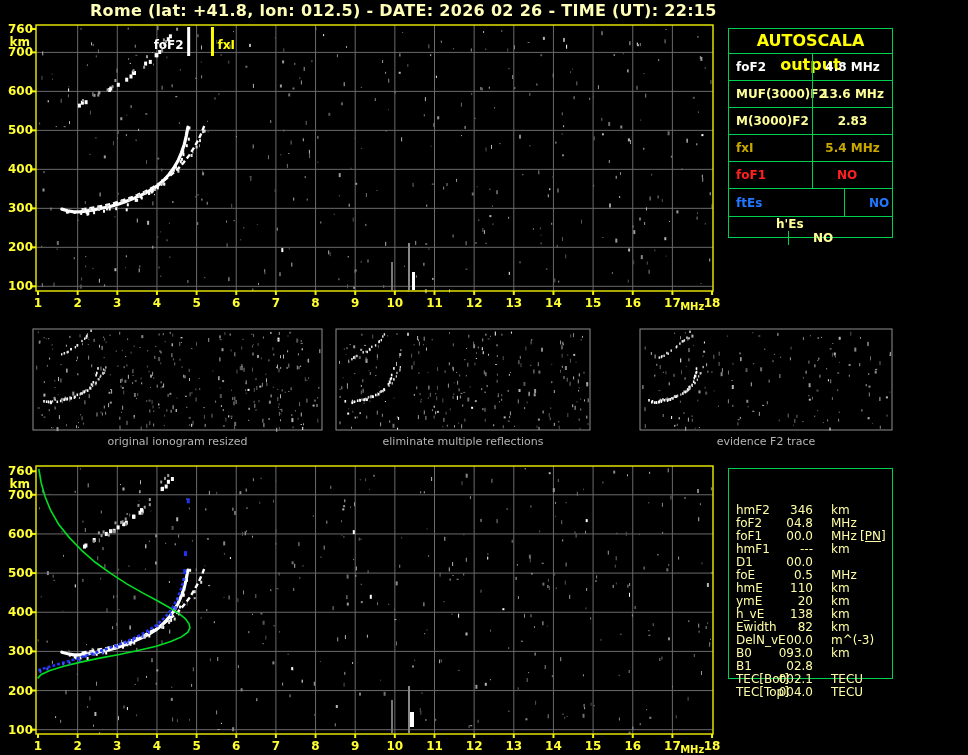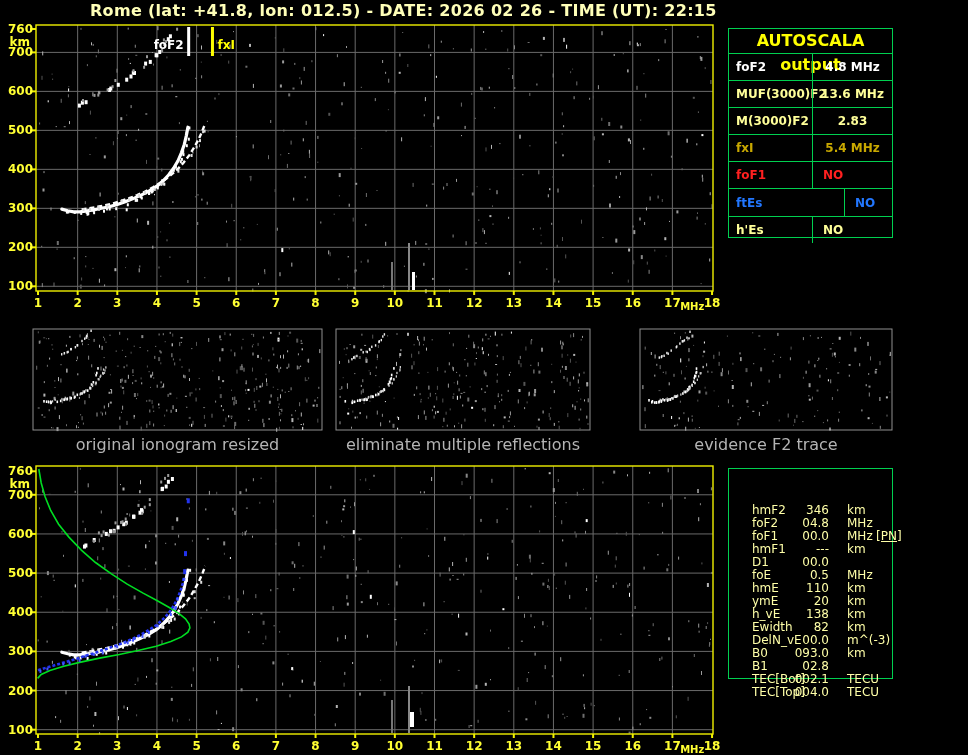--- a/index.html
+++ b/index.html
@@ -4,34 +4,34 @@
 <style>
   html,body{margin:0;padding:0;background:#000;}
   #screen{position:relative;width:968px;height:755px;background:#000;overflow:hidden;
           font-family:"DejaVu Sans", "Liberation Sans", sans-serif;}
   #gfx{position:absolute;left:0;top:0;}
   .title{position:absolute;left:90px;top:1px;font-size:16px;font-weight:bold;color:#ffffb8;letter-spacing:0.3px;}
   
   .as-box{position:absolute;left:728px;top:28px;width:163px;height:208px;border:1px solid #00d050;}
   .as-header{height:24px;line-height:24px;text-align:center;font-size:16px;font-weight:bold;color:#ffff00;border-bottom:1px solid #00d050;}
   .as-row{display:flex;height:26.1px;border-bottom:1px solid #00d050;font-size:12px;font-weight:bold;align-items:center;}
-  .as-row:last-child{border-bottom:none;}
+  .as-row:last-child{border-bottom:none;flex-direction:column;}
   .as-label{width:83px;padding-left:7px;box-sizing:border-box;}
   .as-value{flex:1;border-left:1px solid #00d050;height:100%;display:flex;align-items:center;justify-content:center;}
-  .as-value.no{justify-content:flex-start;padding-left:10px;}
+  .as-value.no{justify-content:flex-start;padding-left:24px;}
   
   .aip-box{position:absolute;left:728px;top:468px;width:163px;height:209px;border:1px solid #00d050;}
   .aip-header{height:26px;line-height:26px;text-align:center;font-size:12px;color:#ffffa8;border-bottom:1px solid #00d050;}
   #aip-rows{position:absolute;left:0;top:35px;width:100%;}
-  .aip-row{position:relative;height:13px;font-size:12px;line-height:13px;color:#ffffa8;white-space:nowrap;margin-left:16px;}
+  .aip-row{position:relative;height:13px;font-size:12px;line-height:13px;color:#ffffa8;white-space:nowrap;}
   .aip-lab{position:absolute;left:7px;}
   .aip-val{position:absolute;left:29px;width:55px;text-align:right;}
   .aip-unit{position:absolute;left:102px;}
   .aip-extra{position:absolute;left:131px;text-decoration:underline;}
-  .caption{position:absolute;top:435px;text-align:center;font-size:16px;color:#b4b4b4;}
+  .caption{position:absolute;top:435px;text-align:center;font-size:11px;color:#b4b4b4;}
 </style>
 </head>
 <body>
 
 <div id="screen">
   <svg id="gfx" width="968" height="755">
       <g>
         <g>
           <line x1="77.65" y1="25" x2="77.65" y2="291" stroke="#6a6a6a" stroke-width="1"></line>
           <line x1="117.3" y1="25" x2="117.3" y2="291" stroke="#6a6a6a" stroke-width="1"></line>

